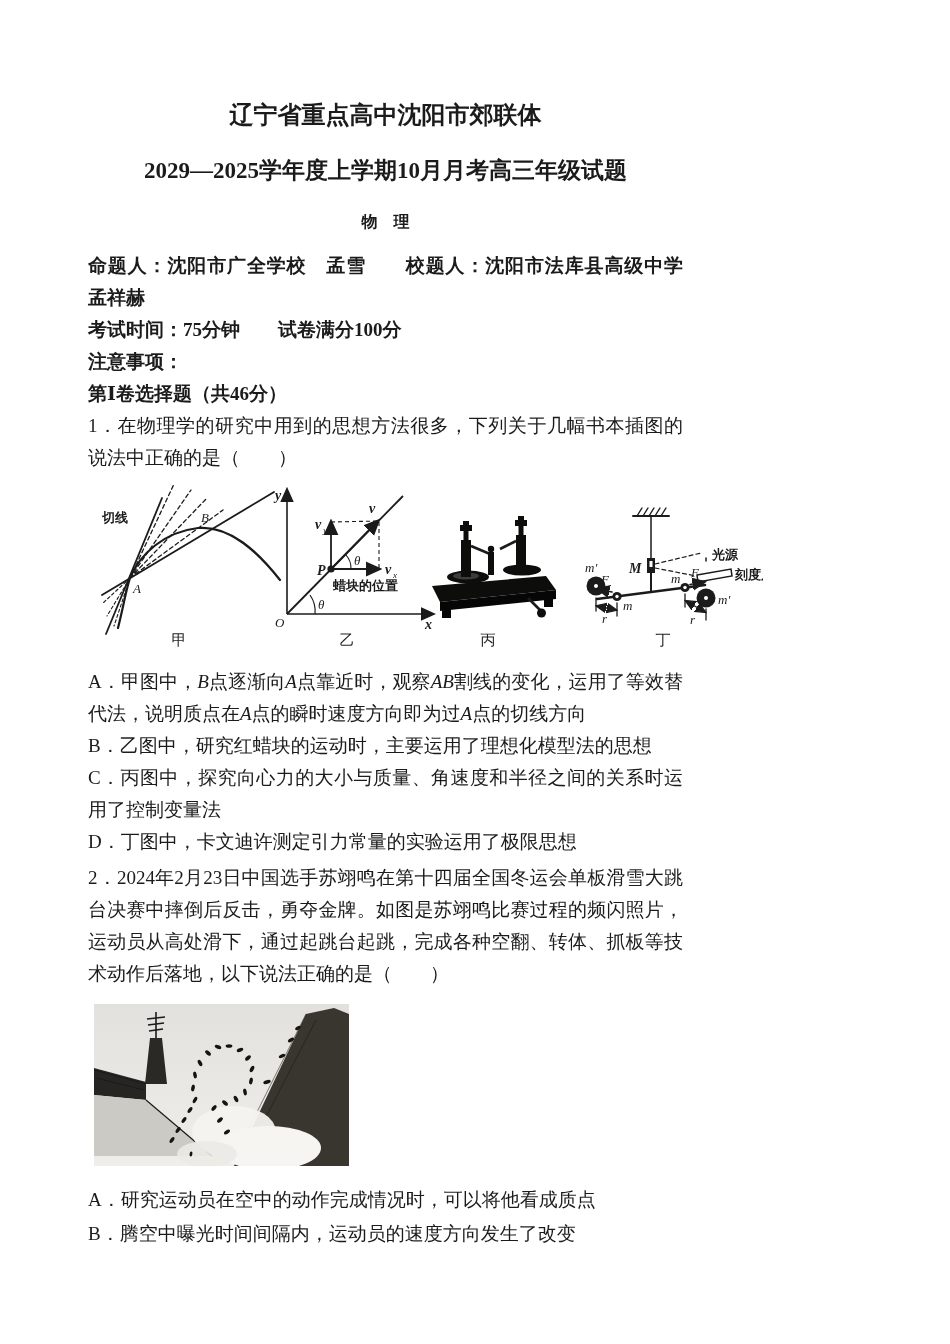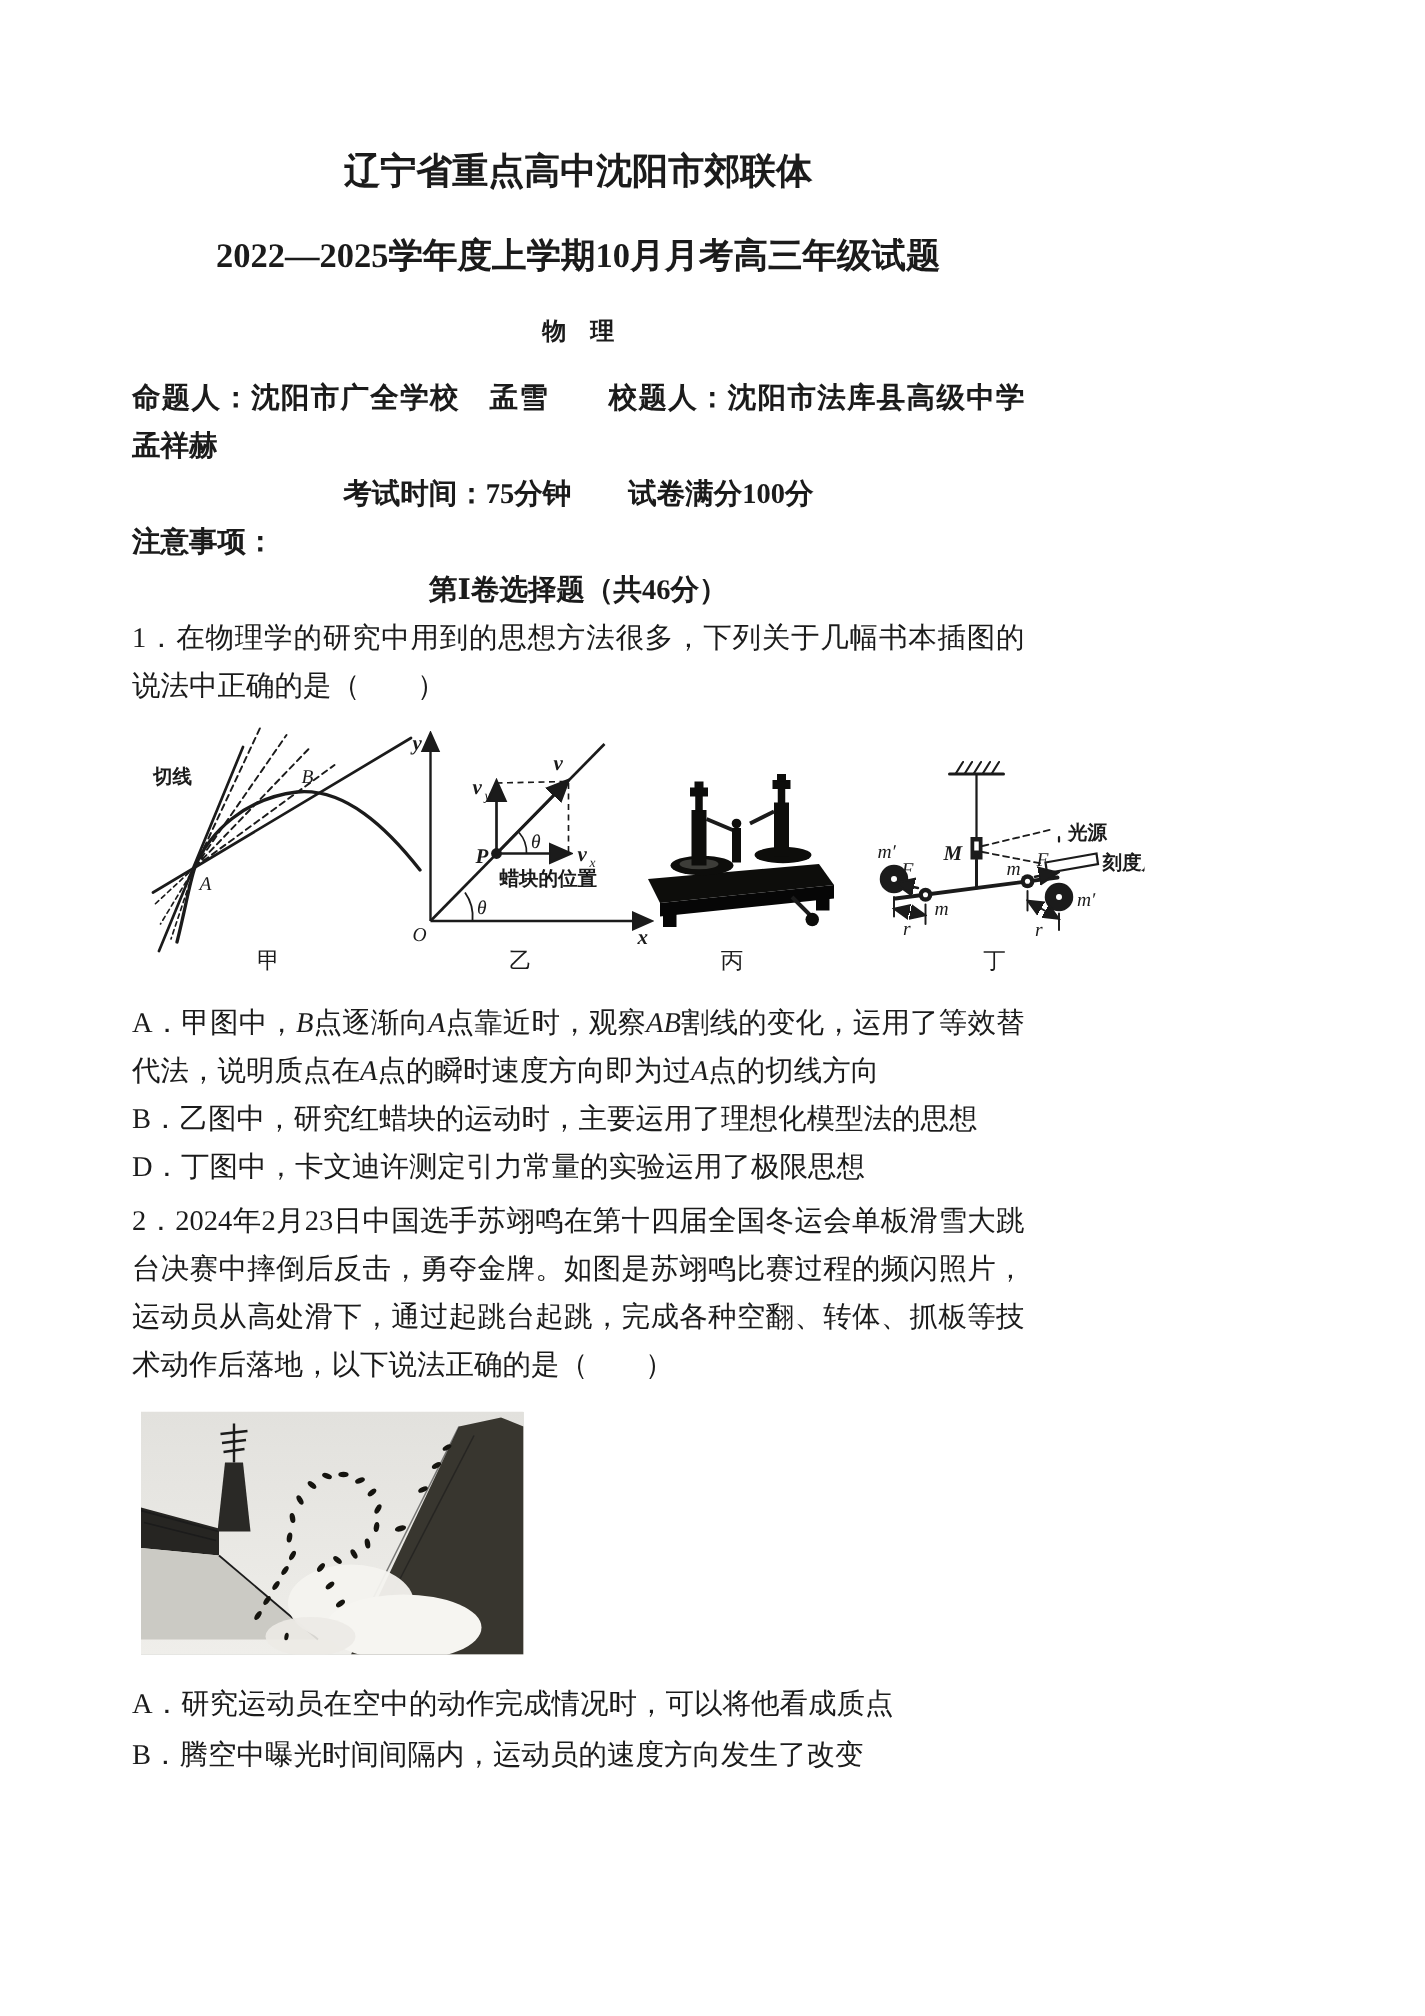--- a/index.html
+++ b/index.html
@@ -9,41 +9,41 @@
     font-family:"Liberation Serif","DejaVu Serif",serif;color:#1b1b1b;
     overflow:hidden;
     margin-top:20px;
   }
   h1,h2,h3{margin:0;text-align:center;font-weight:bold;}
   h1{font-size:24px;line-height:30px;margin-bottom:26px;}
   h2{font-size:23px;line-height:30px;margin-bottom:22px;}
   h3{font-size:16px;line-height:28px;margin-bottom:14px;}
   p{margin:0;font-size:19px;line-height:32px;text-align:justify;}
   .b{font-weight:bold;}
-  .center{text-align:center;}
+  .center{text-align:left;}
   .it{font-style:italic;}
   .fig1{margin:6px 0 10px 0;}
   .photo-wrap{margin:14px 0 18px 6px;width:255px;height:162px;box-shadow:0 0 0 1px #c8c7c2 inset;}
   .opt{margin:0;}
   .opt2{margin-top:2px;}
   svg text{font-family:"Liberation Serif","DejaVu Serif",serif;fill:#1b1b1b;}
   svg .cap{font-size:15px;}
   svg .cjk{font-size:13px;font-weight:bold;}
   svg .var{font-style:italic;font-size:13px;}
   svg .varb{font-style:italic;font-weight:bold;font-size:14px;}
   svg .sub{font-style:italic;font-size:9px;}
   svg line,svg path{stroke:#1b1b1b;}
 </style>
 </head>
 <body>
 
 <div class="page">
 
   <h1>辽宁省重点高中沈阳市郊联体</h1>
-  <h2>2022—2025学年度上学期10月月考高三年级试题</h2>
+  <h2>2029—2025学年度上学期10月月考高三年级试题</h2>
   <h3>物　理</h3>
 
   <p class="b">命题人：沈阳市广全学校　孟雪　　校题人：沈阳市法库县高级中学　孟祥赫</p>
   <p class="b center">考试时间：75分钟　　试卷满分100分</p>
   <p class="b">注意事项：</p>
   <p class="b center">第Ⅰ卷选择题（共46分）</p>
 
   <p>1．在物理学的研究中用到的思想方法很多，下列关于几幅书本插图的说法中正确的是（　　）</p>
 
   <div class="fig1">
@@ -157,20 +157,21 @@
         <text class="var" x="105" y="144" stroke="none" fill="#1b1b1b">r</text>
         <text class="cjk" x="127" y="79" stroke="none" fill="#1b1b1b">光源</text>
         <text class="cjk" x="150" y="99" stroke="none" fill="#1b1b1b">刻度尺</text>
         <text class="cap" x="78" y="165" text-anchor="middle" stroke="none" fill="#1b1b1b">丁</text>
       </g>
     </svg>
   </div>
 
   <p class="opt"><span class="opt-label">A．</span><span><span>甲图中，</span><span class="it">B</span><span>点逐渐向</span><span class="it">A</span><span>点靠近时，观察</span><span class="it">AB</span><span>割线的变化，运用了等效替代法，说明质点在</span><span class="it">A</span><span>点的瞬时速度方向即为过</span><span class="it">A</span><span>点的切线方向</span></span></p>
   <p class="opt"><span class="opt-label">B．</span><span><span>乙图中，研究红蜡块的运动时，主要运用了理想化模型法的思想</span></span></p>
+  <p class="opt"><span class="opt-label">C．</span><span><span>丙图中，探究向心力的大小与质量、角速度和半径之间的关系时运用了控制变量法</span></span></p>
   <p class="opt"><span class="opt-label">D．</span><span><span>丁图中，卡文迪许测定引力常量的实验运用了极限思想</span></span></p>
 
   <p style="margin-top:4px;">2．2024年2月23日中国选手苏翊鸣在第十四届全国冬运会单板滑雪大跳台决赛中摔倒后反击，勇夺金牌。如图是苏翊鸣比赛过程的频闪照片，运动员从高处滑下，通过起跳台起跳，完成各种空翻、转体、抓板等技术动作后落地，以下说法正确的是（　　）</p>
 
   <div class="photo-wrap">
     <svg width="255" height="162" viewBox="0 0 255 162">
       <defs>
         <linearGradient id="pg" x1="0" y1="0" x2="0" y2="1">
           <stop offset="0" stop-color="#e2e1dd"></stop>
           <stop offset="1" stop-color="#efeeea"></stop>

